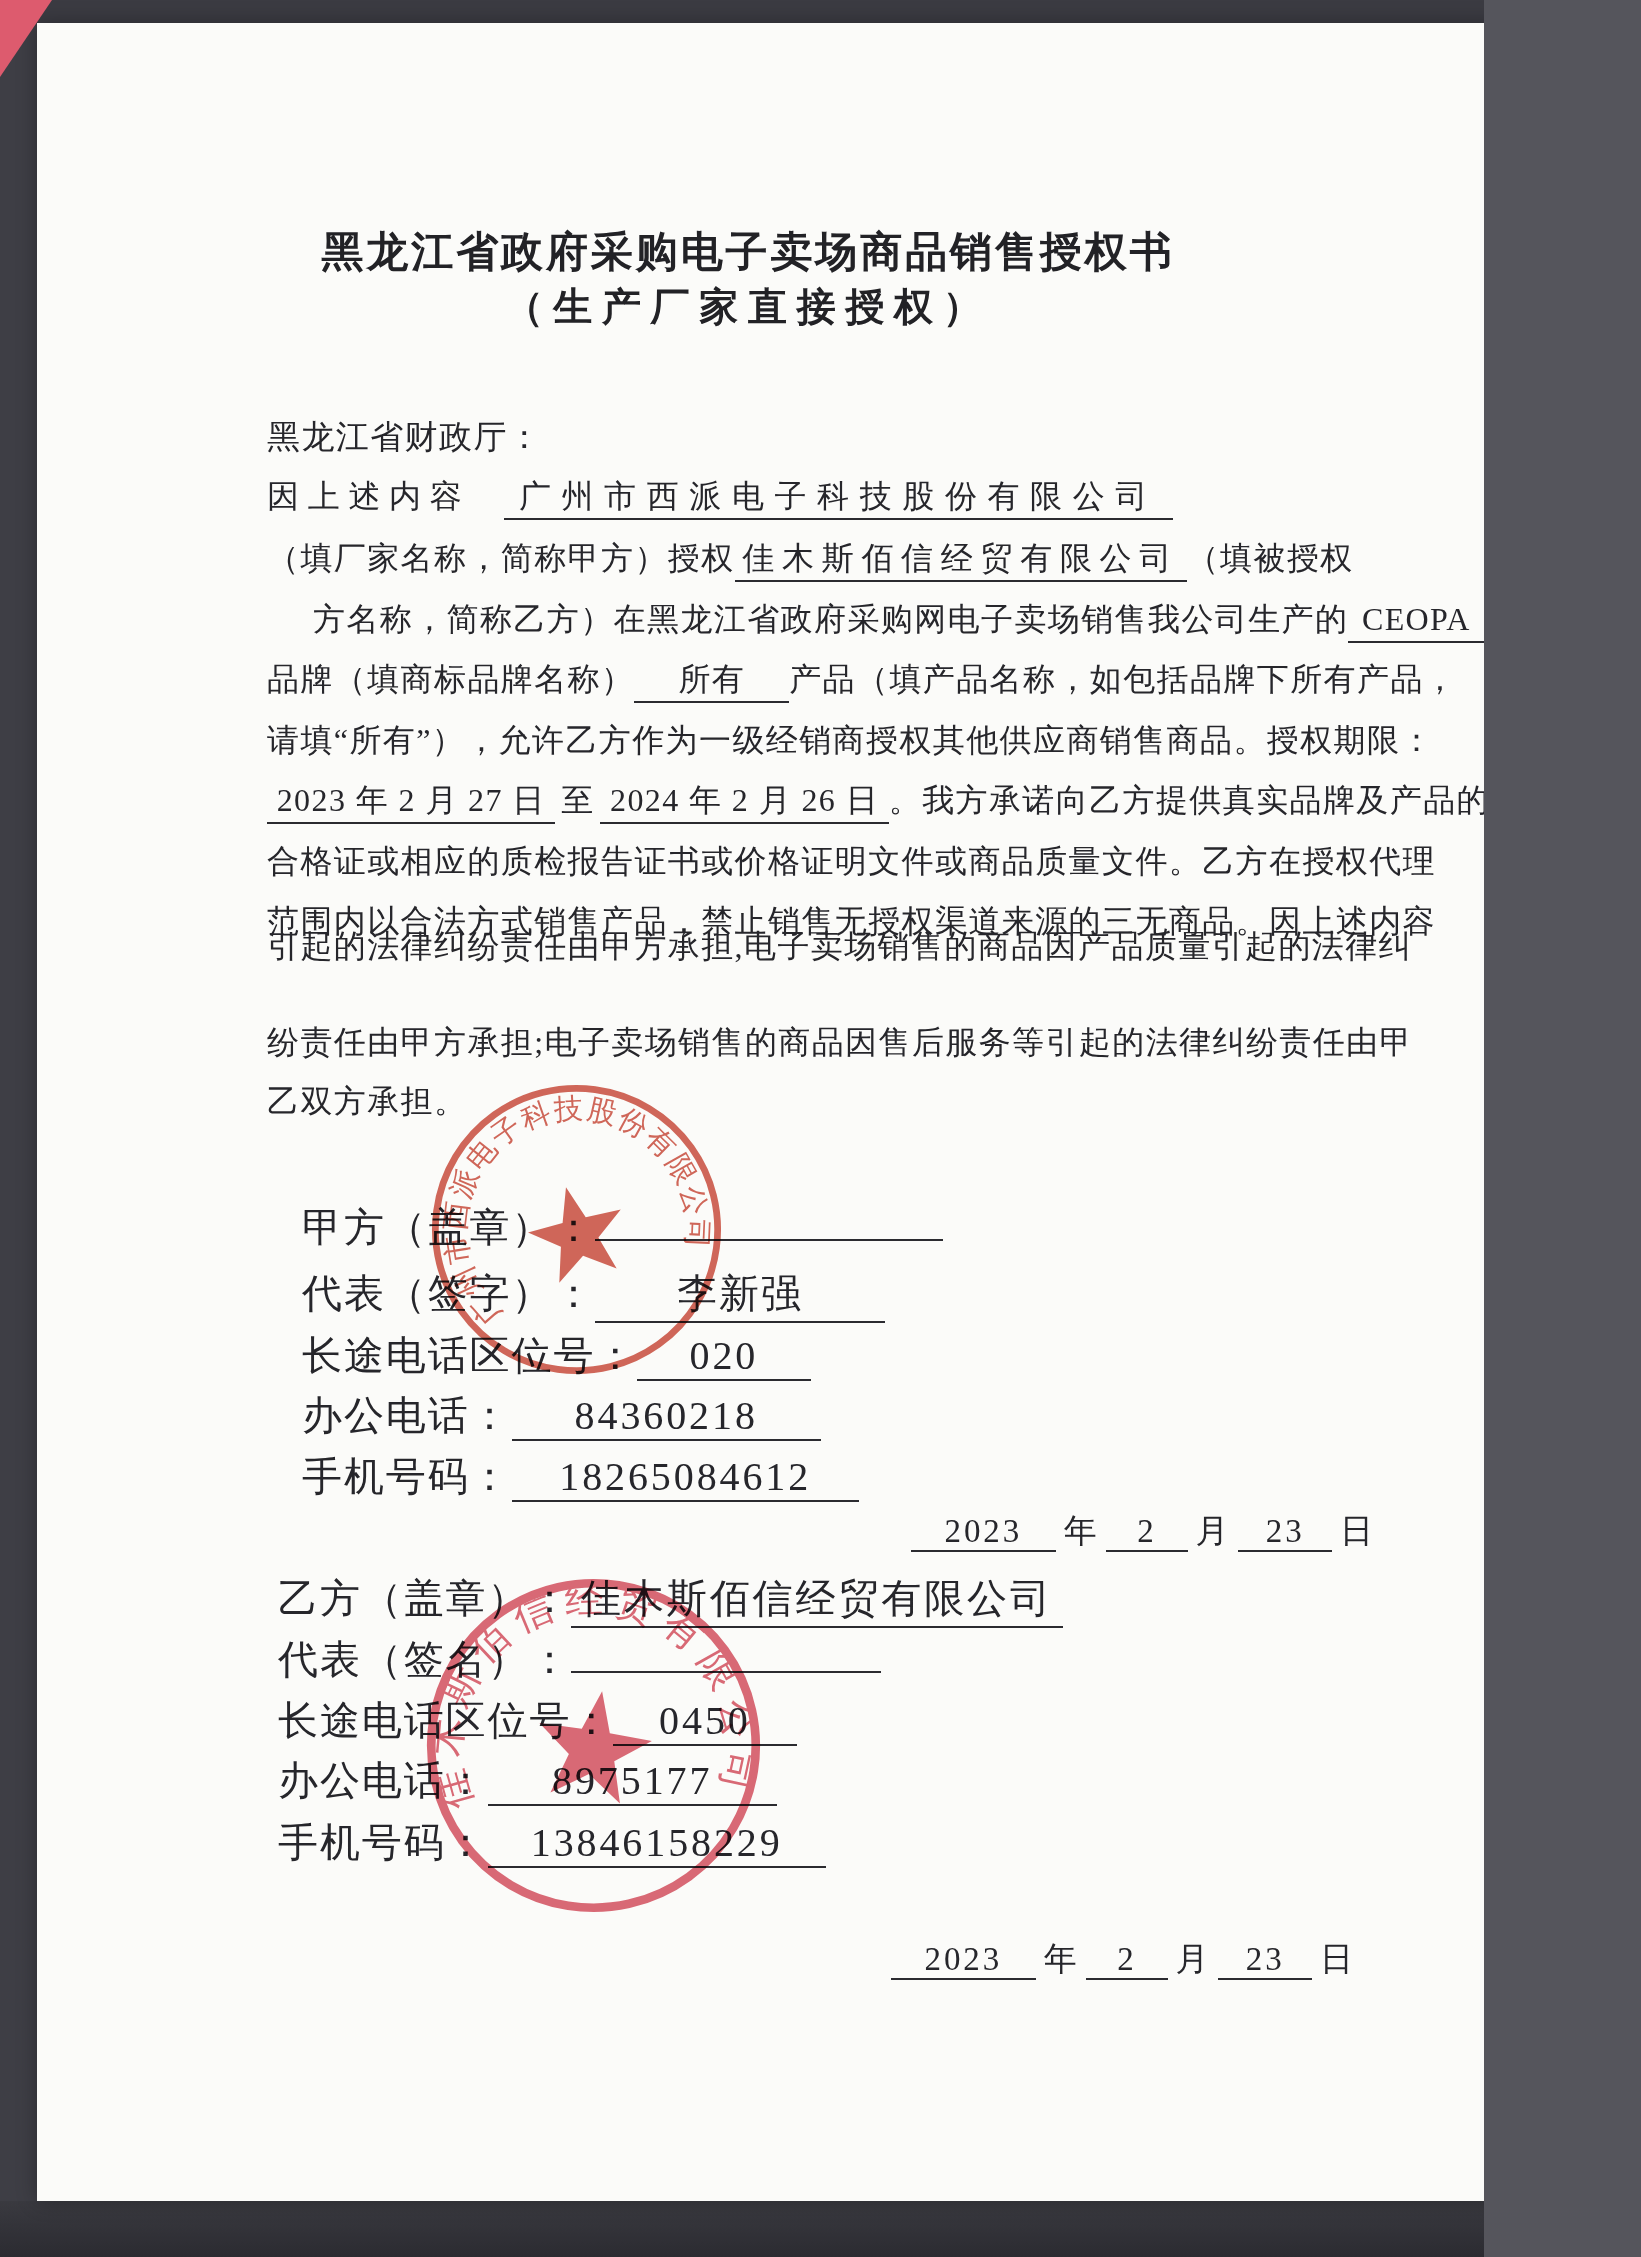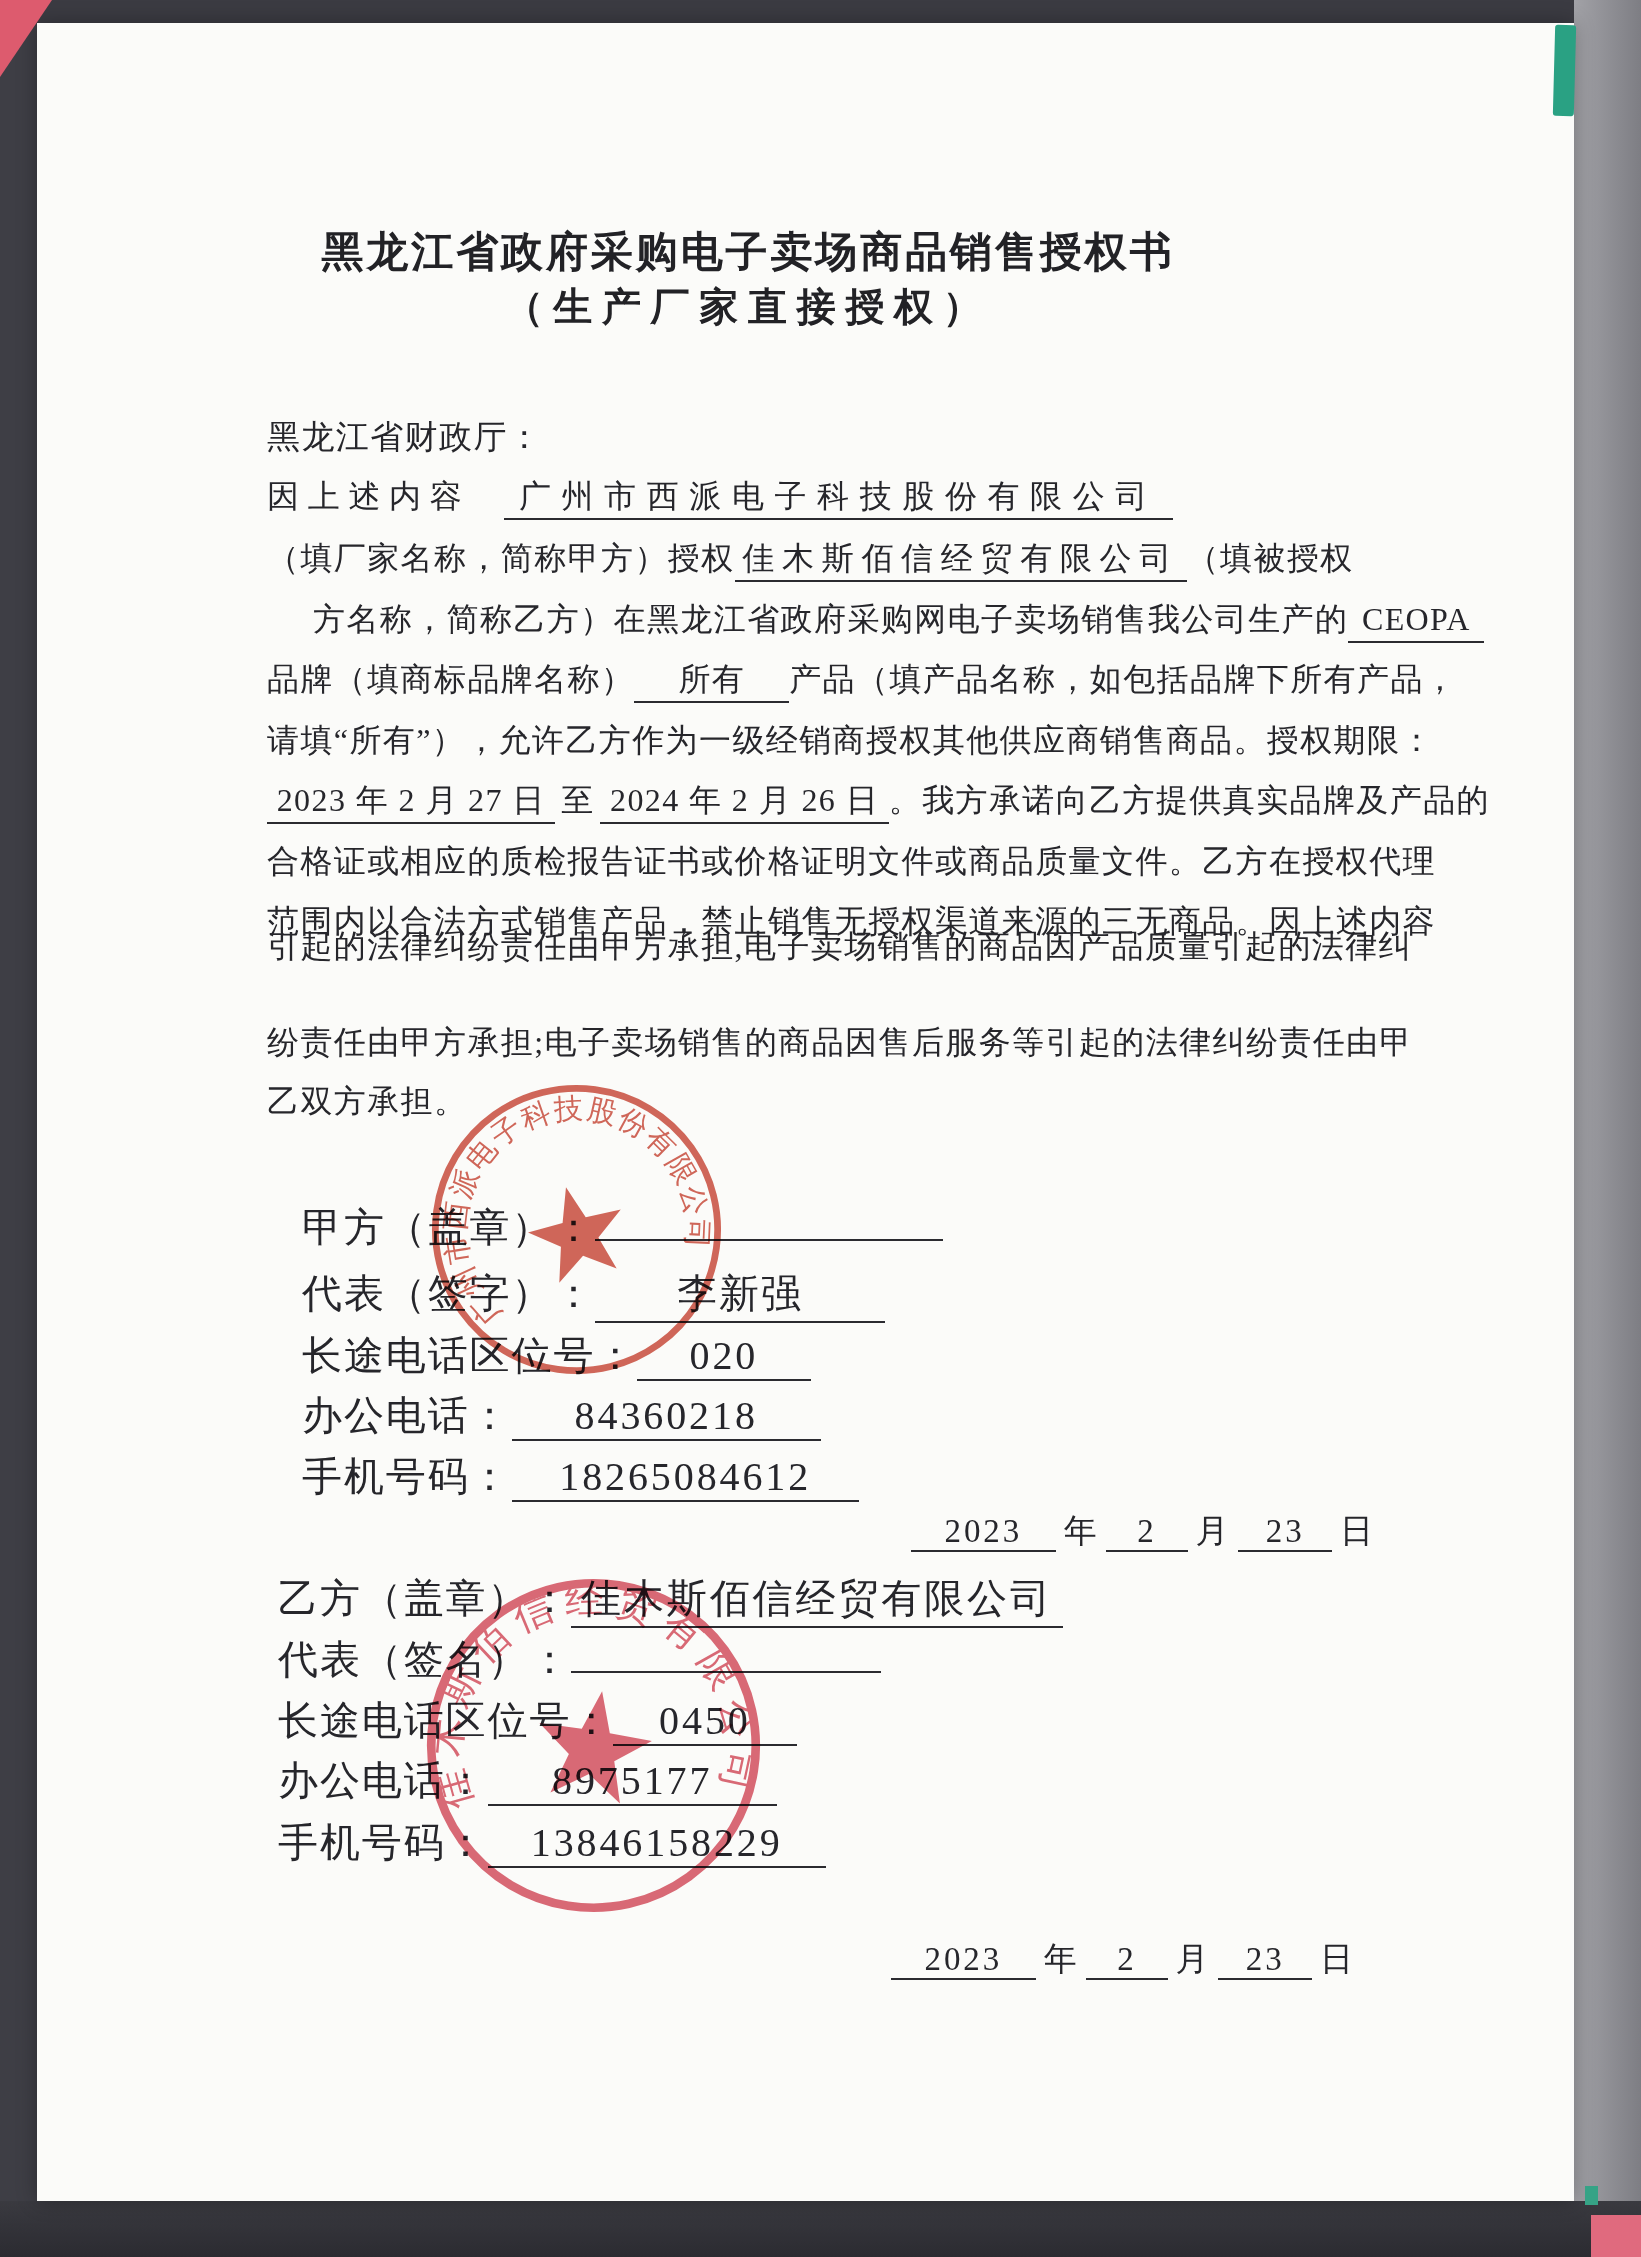--- a/index.html
+++ b/index.html
@@ -1,17 +1,17 @@
 <!DOCTYPE html>
 <html><head>
 <meta charset="utf-8">
 <style>
   html,body{margin:0;padding:0;}
   body{background:#55555c;font-family:"Liberation Serif", serif;}
-  .screen{position:relative;width:1641px;height:2257px;overflow:hidden;background:#14b8a6;}
+  .screen{position:relative;width:1484px;height:2257px;overflow:hidden;background:#14b8a6;}
   .strip{position:absolute;}
   .strip-top{left:0;top:0;width:1641px;height:23px;background:#3b3b42;}
   .strip-left{left:0;top:0;width:37px;height:2257px;background:#3e3e45;}
   .strip-bottom{left:0;top:2201px;width:1641px;height:56px;background:linear-gradient(180deg,#3a3a40,#2b2b31);}
   .strip-right{left:1574px;top:0;width:68px;height:2257px;background:linear-gradient(90deg,#a2a2a7,#7d7d83);}
   .page{position:absolute;left:37px;top:23px;width:1537px;height:2178px;background:#fbfbf9;box-shadow:0 0 19.3px rgba(0,0,0,.30);}
   .corner-pink{position:absolute;left:0;top:0;width:52px;height:77px;background:#dd5b6e;clip-path:polygon(0 0,100% 0,0 100%);z-index:6;}
   .mark-green-top{position:absolute;left:1554px;top:25px;width:21px;height:91px;background:#2aa183;border-radius:2.9px;transform:rotate(1.5deg);z-index:6;}
   .mark-green-bottom{position:absolute;left:1585px;top:2186px;width:12.6px;height:19.3px;background:#36a386;z-index:7;}
   .mark-pink-bottom{position:absolute;left:1591px;top:2215px;width:50px;height:42px;background:#e06a7e;z-index:7;}

